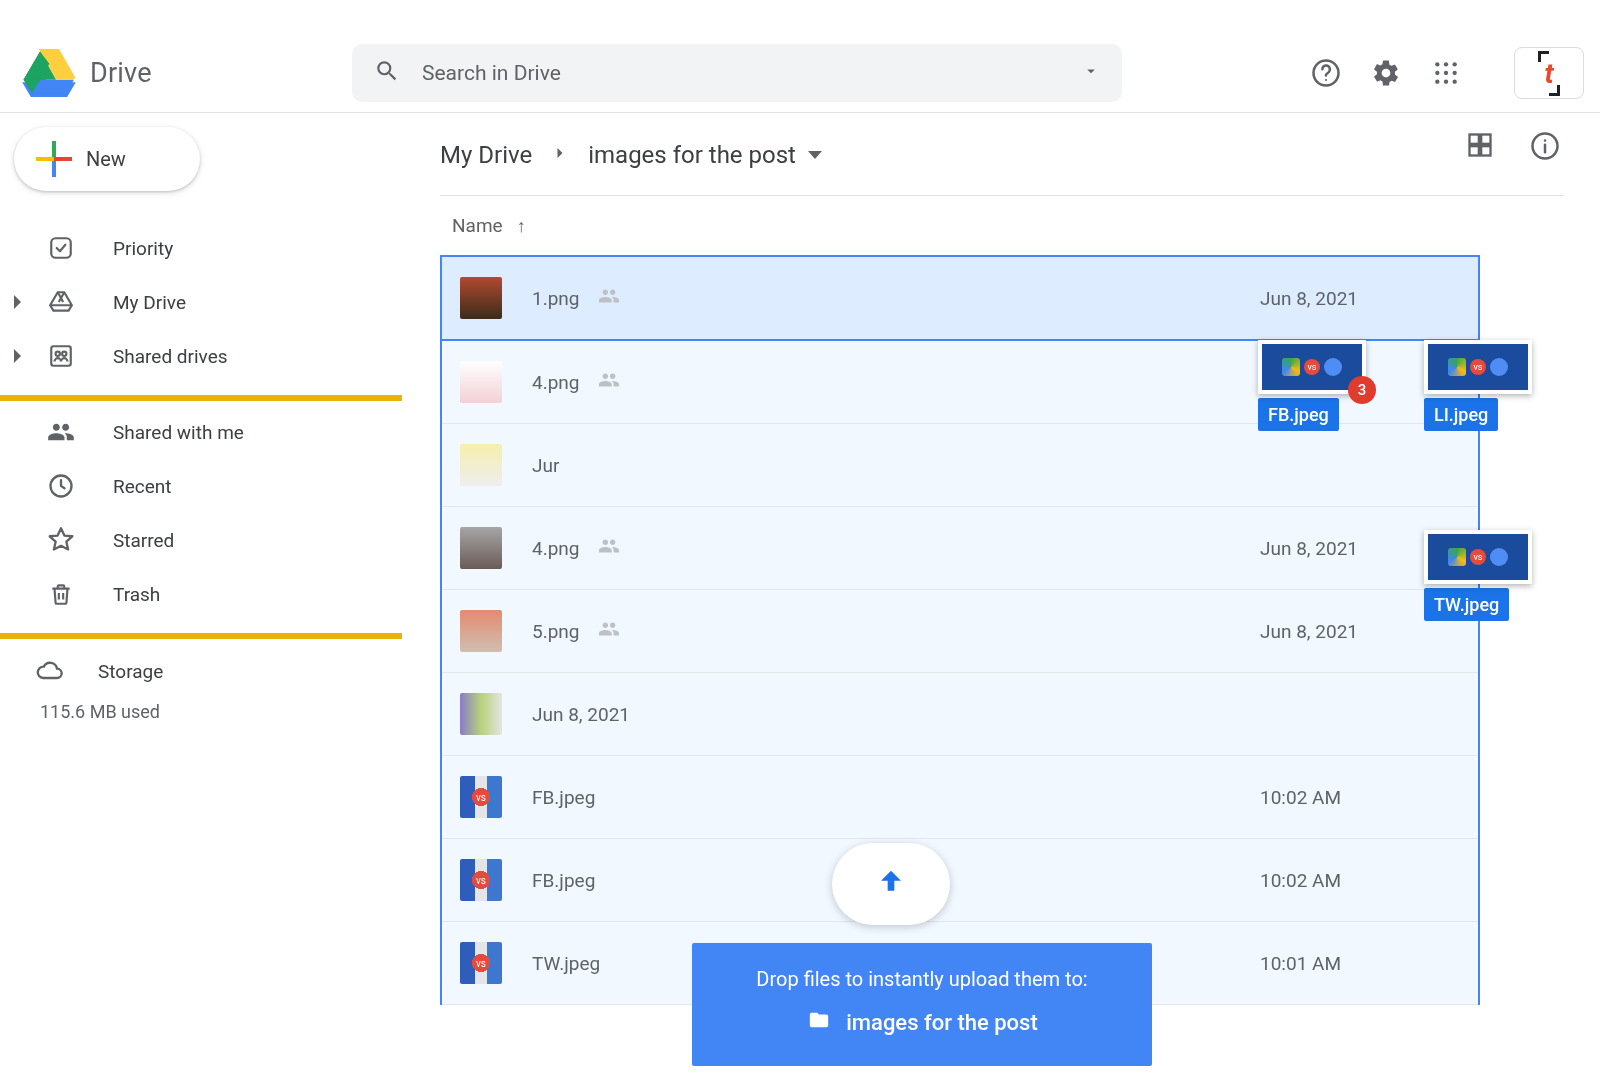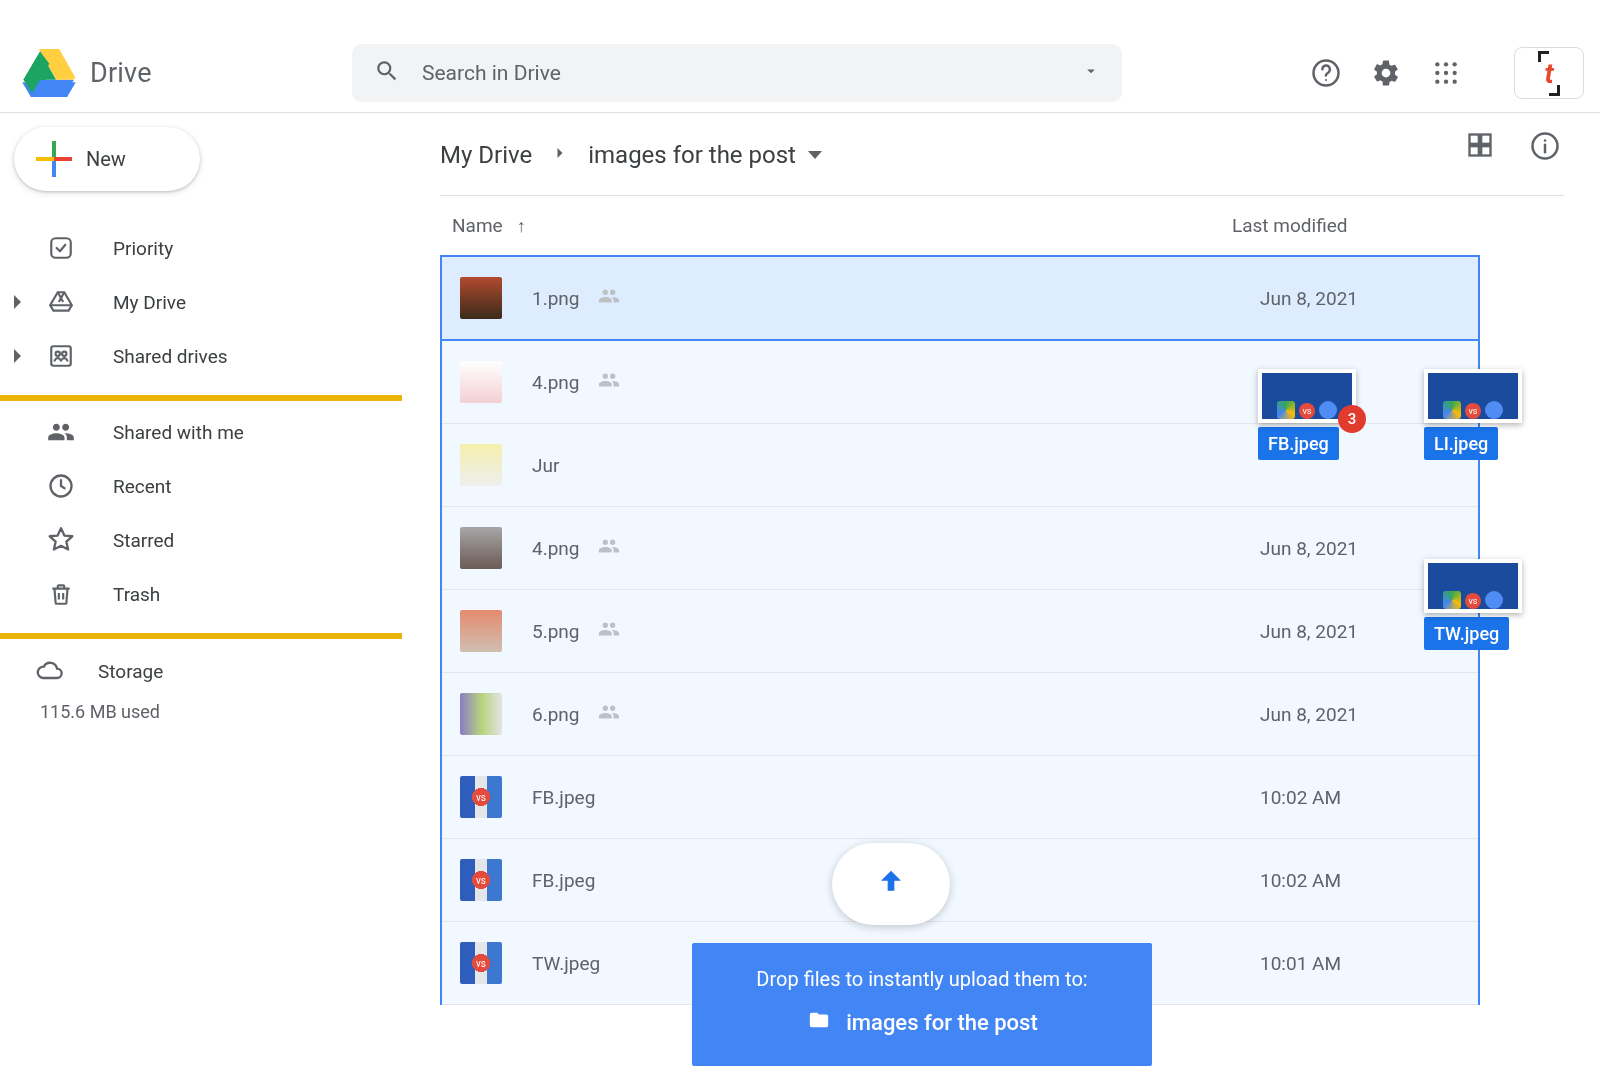--- a/index.html
+++ b/index.html
@@ -67,21 +67,21 @@
   .cloud-up { position:absolute; left: 430px; top: 730px; width: 118px; height: 82px; background:#fff; border-radius: 46px; box-shadow: 0 2px 8px rgba(0,0,0,0.2); display:flex; align-items:center; justify-content:center; }
   .cloud-up::before, .cloud-up::after { content:''; position:absolute; background:#fff; border-radius:50%; box-shadow: 0 2px 8px rgba(0,0,0,0.08); }
   .cloud-up::before { width:64px; height:64px; top:-24px; left:20px; z-index:-1; }
   .cloud-up svg { width:40px; height:40px; color:#1a73e8; }
   .drop-msg { position:absolute; left: 290px; top: 830px; width: 460px; background:#4285f4; color:#fff; padding: 24px 30px 30px; font-size: 20px; text-align:center; border-radius: 2px; }
   .drop-msg .line1 { margin-bottom: 18px; }
   .drop-msg .line2 { display:flex; align-items:center; justify-content:center; gap:14px; font-weight:500; font-size:22px; }
 
   
   .drag-preview { position:absolute; }
-  .drag-thumb { width: 98px; height: 54px; background:#1b4b9c; border:4px solid #fff; box-shadow: 0 2px 6px rgba(0,0,0,0.3); display:flex; align-items:flex-end; justify-content:center; gap:4px; position:relative;margin-top:29px; }
+  .drag-thumb { width: 108px; height: 54px; background:#1b4b9c; border:4px solid #fff; box-shadow: 0 2px 6px rgba(0,0,0,0.3); display:flex; align-items:center; justify-content:center; gap:4px; position:relative; }
   .drag-thumb .mini { width:18px; height:18px; border-radius:3px; }
   .drag-thumb .vs   { width:16px; height:16px; border-radius:50%; background:#e54b3c; color:#fff; font-size:9px; display:flex; align-items:center; justify-content:center; }
   .drag-label { margin-top: 4px; background:#1a73e8; color:#fff; padding: 6px 10px; font-size:18px; font-weight:500; border-radius:2px; display:inline-block; }
   .drag-badge { position:absolute; right:-14px; bottom:-14px; width:28px; height:28px; background:#e13b2e; border-radius:50%; color:#fff; font-size:15px; display:flex; align-items:center; justify-content:center; font-weight:500; }
 </style>
 </head>
 <body>
 
 <div class="header">
   <div class="logo-area">
@@ -277,21 +277,20 @@
       </span>
     </div>
 
     <div class="divider"></div>
 
     <div class="col-header">
       <div class="col-name">
         <span>Name</span>
         <span class="arrow">↑</span>
       </div>
-      <div class="col-modified">Last modified</div>
     </div>
 
     <div class="file-list" id="file-list">
         <div class="file-row first">
           <div class="file-thumb" style="background: linear-gradient(rgb(178, 74, 48), rgb(59, 43, 26));"></div>
           <div class="fname">
             <span>1.png</span>
             <span class="shared"><svg width="22" height="22" viewBox="0 0 24 24" fill="#bdc1c6">
                 <path d="M16 11c1.66 0 3-1.34 3-3s-1.34-3-3-3-3 1.34-3 3 1.34 3 3 3zM8 11c1.66 0 3-1.34 3-3S9.66 5 8 5 5 6.34 5 8s1.34 3 3 3zm0 2c-2.33 0-7 1.17-7 3.5V19h14v-2.5C15 14.17 10.33 13 8 13zm8 0c-.29 0-.62.02-.97.05 1.16.84 1.97 1.97 1.97 3.45V19h6v-2.5c0-2.33-4.67-3.5-7-3.5z"></path>
               </svg></span>
@@ -327,26 +326,20 @@
           <div class="fname">
             <span>5.png</span>
             <span class="shared"><svg width="22" height="22" viewBox="0 0 24 24" fill="#bdc1c6">
                 <path d="M16 11c1.66 0 3-1.34 3-3s-1.34-3-3-3-3 1.34-3 3 1.34 3 3 3zM8 11c1.66 0 3-1.34 3-3S9.66 5 8 5 5 6.34 5 8s1.34 3 3 3zm0 2c-2.33 0-7 1.17-7 3.5V19h14v-2.5C15 14.17 10.33 13 8 13zm8 0c-.29 0-.62.02-.97.05 1.16.84 1.97 1.97 1.97 3.45V19h6v-2.5c0-2.33-4.67-3.5-7-3.5z"></path>
               </svg></span>
           </div>
           <div class="date">Jun 8, 2021</div>
         </div>
         <div class="file-row">
           <div class="file-thumb" style="background: linear-gradient(90deg, rgb(138, 123, 200), rgb(183, 210, 122), rgb(228, 228, 228));"></div>
-          <div class="fname">
-            <span>6.png</span>
-            <span class="shared"><svg width="22" height="22" viewBox="0 0 24 24" fill="#bdc1c6">
-                <path d="M16 11c1.66 0 3-1.34 3-3s-1.34-3-3-3-3 1.34-3 3 1.34 3 3 3zM8 11c1.66 0 3-1.34 3-3S9.66 5 8 5 5 6.34 5 8s1.34 3 3 3zm0 2c-2.33 0-7 1.17-7 3.5V19h14v-2.5C15 14.17 10.33 13 8 13zm8 0c-.29 0-.62.02-.97.05 1.16.84 1.97 1.97 1.97 3.45V19h6v-2.5c0-2.33-4.67-3.5-7-3.5z"></path>
-              </svg></span>
-          </div>
           <div class="date">Jun 8, 2021</div>
         </div>
         <div class="file-row">
           <div class="file-thumb vs"></div>
           <div class="fname">
             <span>FB.jpeg</span>
           </div>
           <div class="date">10:02 AM</div>
         </div>
         <div class="file-row">

